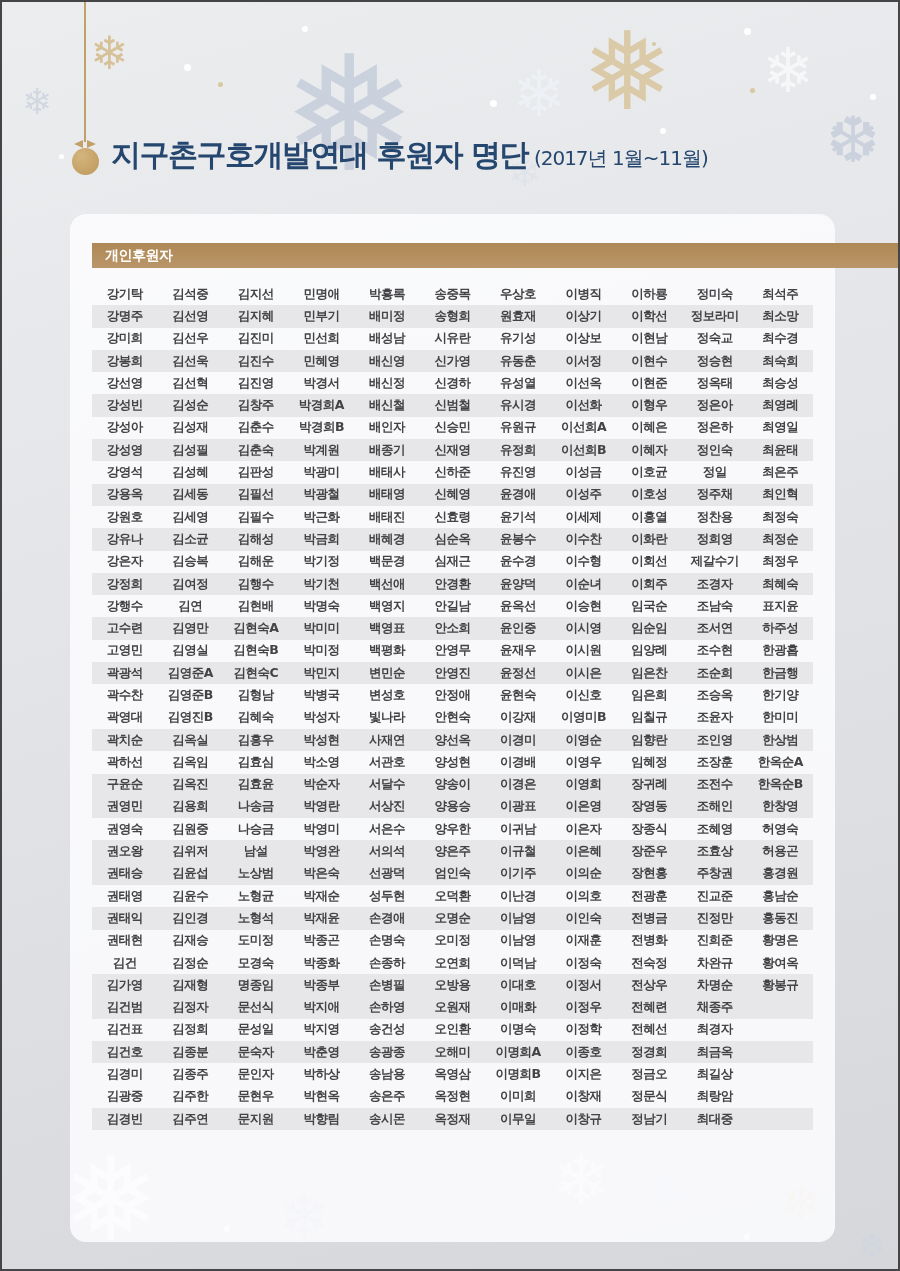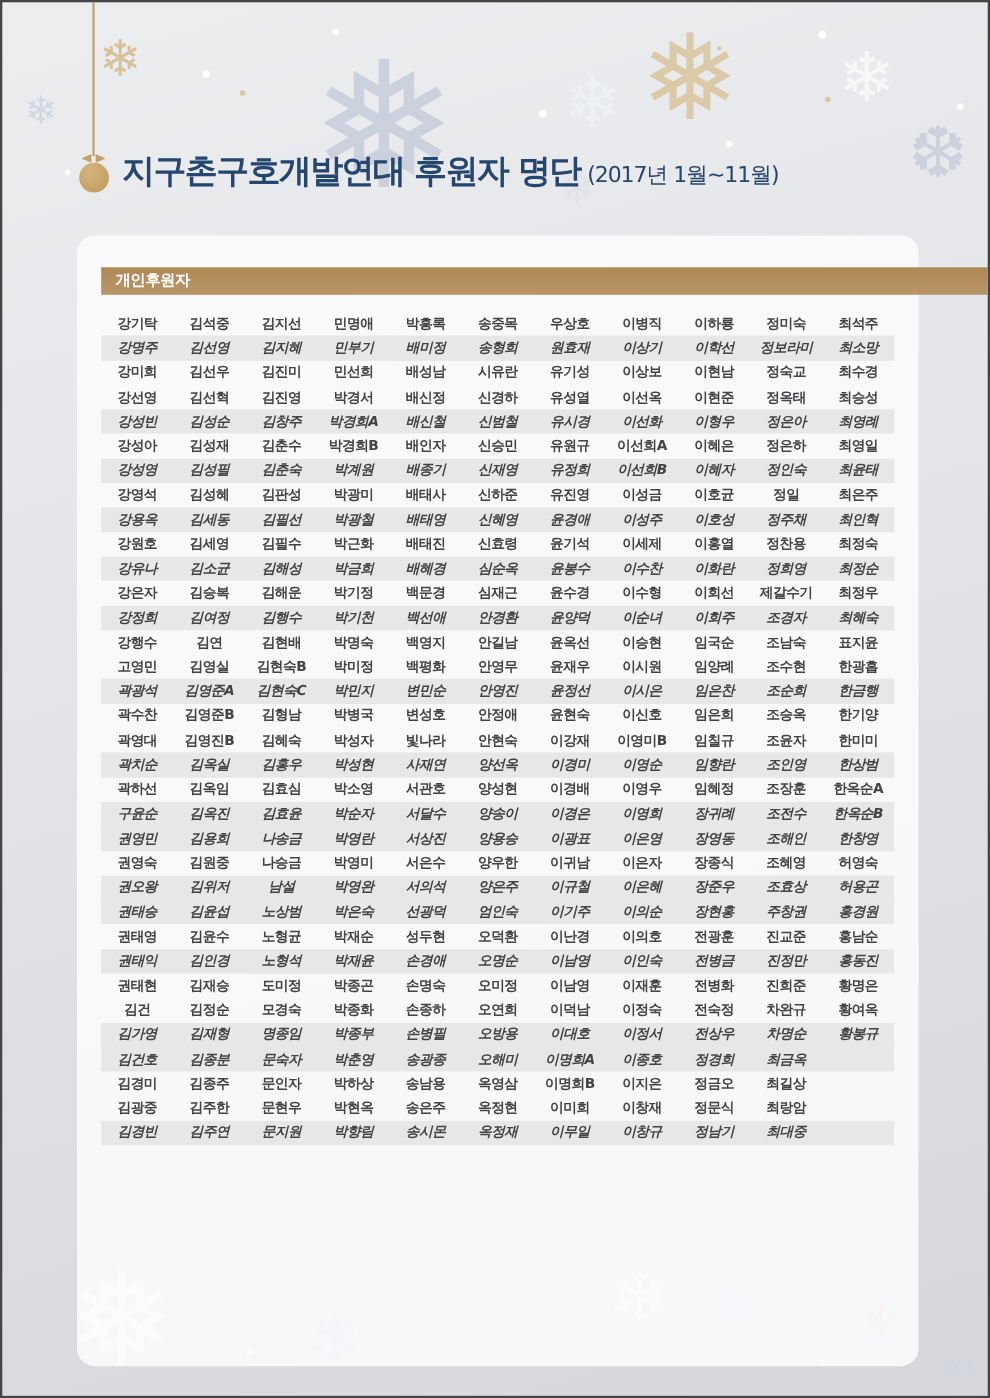--- a/index.html
+++ b/index.html
@@ -23,21 +23,21 @@
   .subtitle{font-size:20px;font-weight:normal;color:#25466e;letter-spacing:-1px;margin-left:6px;}
   
   .panel{position:absolute;left:68px;top:212px;width:765px;height:1028px;
     background:rgba(252,252,254,0.88);border-radius:16px;}
   .section-bar{position:absolute;left:22px;top:29px;width:813px;height:25px;
     background:linear-gradient(#ae8855,#ba9569);color:#ffffff;
     font-size:14px;font-weight:bold;line-height:25px;padding-left:13px;
     box-sizing:border-box;letter-spacing:-0.5px;font-family:Liberation Serif, serif;}
   .donor-table{position:absolute;left:22px;top:69px;width:721px;}
   .trow{display:grid;grid-template-columns:repeat(11,1fr);height:22.3px;align-items:center;}
-  .trow.striped{background:#e7e7ea;font-style:italic;}
+  .trow.striped{background:#e7e7ea;}
   .cell{text-align:center;font-size:12.5px;font-weight:600;color:#434346;
     letter-spacing:-0.5px;white-space:nowrap;}
 </style>
 </head>
 <body>
 
 <div class="page">
 
   <div id="decorations">
       <span class="flake" style="left: 88px; top: 28px; font-size: 46px; color: rgb(213, 191, 148); opacity: 0.95;">❄</span>
@@ -115,20 +115,33 @@
           <span class="cell">김진미</span>
           <span class="cell">민선희</span>
           <span class="cell">배성남</span>
           <span class="cell">시유란</span>
           <span class="cell">유기성</span>
           <span class="cell">이상보</span>
           <span class="cell">이현남</span>
           <span class="cell">정숙교</span>
           <span class="cell">최수경</span>
         </div>
+        <div class="trow striped">
+          <span class="cell">강봉희</span>
+          <span class="cell">김선욱</span>
+          <span class="cell">김진수</span>
+          <span class="cell">민혜영</span>
+          <span class="cell">배신영</span>
+          <span class="cell">신가영</span>
+          <span class="cell">유동춘</span>
+          <span class="cell">이서정</span>
+          <span class="cell">이현수</span>
+          <span class="cell">정승현</span>
+          <span class="cell">최숙희</span>
+        </div>
         <div class="trow">
           <span class="cell">강선영</span>
           <span class="cell">김선혁</span>
           <span class="cell">김진영</span>
           <span class="cell">박경서</span>
           <span class="cell">배신정</span>
           <span class="cell">신경하</span>
           <span class="cell">유성열</span>
           <span class="cell">이선옥</span>
           <span class="cell">이현준</span>
@@ -258,20 +271,33 @@
           <span class="cell">김현배</span>
           <span class="cell">박명숙</span>
           <span class="cell">백영지</span>
           <span class="cell">안길남</span>
           <span class="cell">윤옥선</span>
           <span class="cell">이승현</span>
           <span class="cell">임국순</span>
           <span class="cell">조남숙</span>
           <span class="cell">표지윤</span>
         </div>
+        <div class="trow striped">
+          <span class="cell">고수련</span>
+          <span class="cell">김영만</span>
+          <span class="cell">김현숙A</span>
+          <span class="cell">박미미</span>
+          <span class="cell">백영표</span>
+          <span class="cell">안소희</span>
+          <span class="cell">윤인중</span>
+          <span class="cell">이시영</span>
+          <span class="cell">임순임</span>
+          <span class="cell">조서연</span>
+          <span class="cell">하주성</span>
+        </div>
         <div class="trow">
           <span class="cell">고영민</span>
           <span class="cell">김영실</span>
           <span class="cell">김현숙B</span>
           <span class="cell">박미정</span>
           <span class="cell">백평화</span>
           <span class="cell">안영무</span>
           <span class="cell">윤재우</span>
           <span class="cell">이시원</span>
           <span class="cell">임양례</span>
@@ -467,20 +493,46 @@
           <span class="cell">박종부</span>
           <span class="cell">손병필</span>
           <span class="cell">오방용</span>
           <span class="cell">이대호</span>
           <span class="cell">이정서</span>
           <span class="cell">전상우</span>
           <span class="cell">차명순</span>
           <span class="cell">황봉규</span>
         </div>
         <div class="trow striped">
+          <span class="cell">김건범</span>
+          <span class="cell">김정자</span>
+          <span class="cell">문선식</span>
+          <span class="cell">박지애</span>
+          <span class="cell">손하영</span>
+          <span class="cell">오원재</span>
+          <span class="cell">이매화</span>
+          <span class="cell">이정우</span>
+          <span class="cell">전혜련</span>
+          <span class="cell">채종주</span>
+          <span class="cell"></span>
+        </div>
+        <div class="trow">
+          <span class="cell">김건표</span>
+          <span class="cell">김정희</span>
+          <span class="cell">문성일</span>
+          <span class="cell">박지영</span>
+          <span class="cell">송건성</span>
+          <span class="cell">오인환</span>
+          <span class="cell">이명숙</span>
+          <span class="cell">이정학</span>
+          <span class="cell">전혜선</span>
+          <span class="cell">최경자</span>
+          <span class="cell"></span>
+        </div>
+        <div class="trow striped">
           <span class="cell">김건호</span>
           <span class="cell">김종분</span>
           <span class="cell">문숙자</span>
           <span class="cell">박춘영</span>
           <span class="cell">송광종</span>
           <span class="cell">오해미</span>
           <span class="cell">이명희A</span>
           <span class="cell">이종호</span>
           <span class="cell">정경희</span>
           <span class="cell">최금옥</span>

